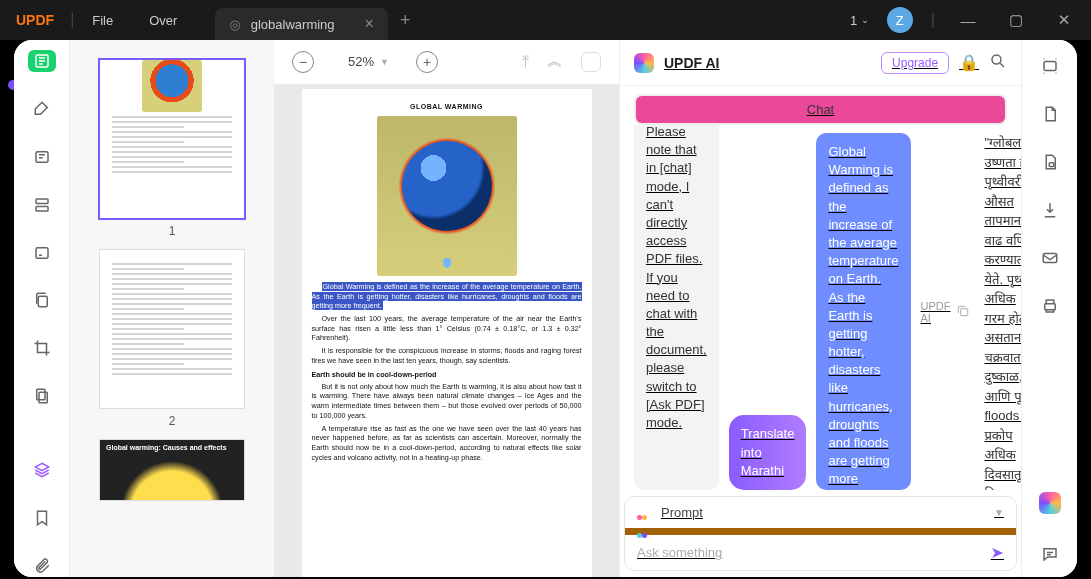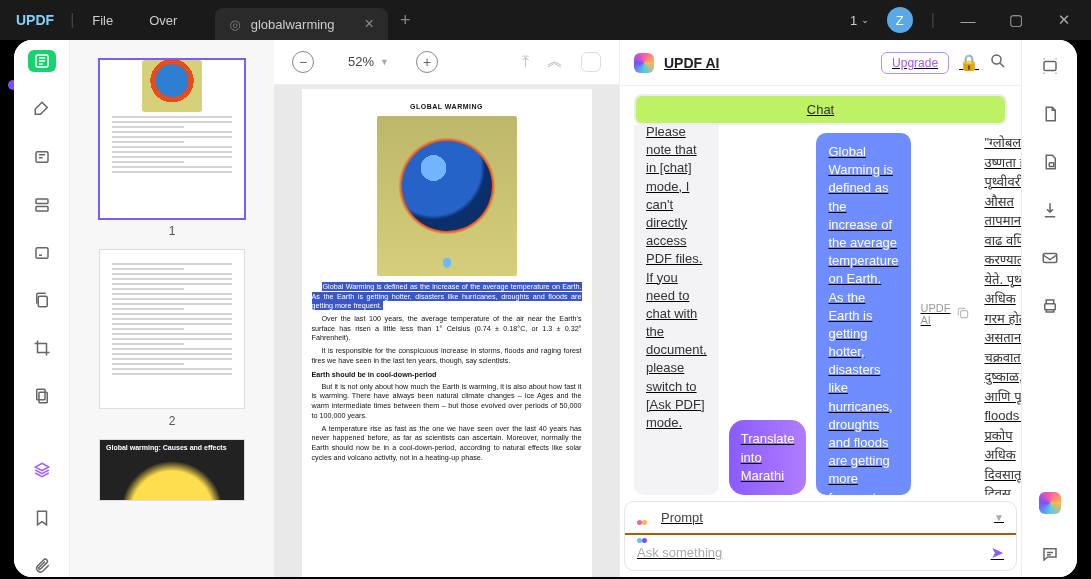--- a/index.html
+++ b/index.html
@@ -1,18 +1,18 @@
 <!DOCTYPE html>
 <html><head>
 <meta charset="utf-8">
 <style>
 * { margin: 0; padding: 0; box-sizing: border-box; font-family: -apple-system, BlinkMacSystemFont, "Segoe UI", Arial, sans-serif; }
 body { width: 1091px; height: 579px; background: #000; overflow: hidden; position: relative; }
 .titlebar { height: 40px; background: #1a1a1a; display: flex; align-items: center; color: #ccc; }
-.logo { padding: 0 16px; color: #7dd3fc; font-weight: 700; font-size: 14px; }
+.logo { padding: 0 16px; color: #f97316; font-weight: 700; font-size: 14px; }
 .menu-item { padding: 0 18px; font-size: 13px; cursor: pointer; }
 .tab { background: #2a2a2a; border-radius: 8px 8px 0 0; padding: 6px 14px; display: flex; align-items: center; gap: 10px; margin-left: 20px; height: 32px; margin-top: 8px; font-size: 13px; }
 .tab .eye { opacity: .5; }
 .tab .close { opacity: .6; margin-left: 20px; font-size: 16px; }
 .newtab { margin-left: 12px; font-size: 18px; opacity: .6; }
 .tb-spacer { flex: 1; }
 .tb-right { display: flex; align-items: center; gap: 18px; padding-right: 12px; }
 .tb-count { font-size: 13px; display:flex; align-items:center; gap:4px; }
 .avatar { width: 26px; height: 26px; border-radius: 50%; background: #5aa9e6; color: #fff; font-size: 13px; display:flex; align-items:center; justify-content:center; }
 .wc { width: 30px; text-align: center; font-size: 15px; opacity: .8; }
@@ -61,36 +61,36 @@
 .aihdr { height:46px; display:flex; align-items:center; padding:0 14px; gap:10px; border-bottom:1px solid #f0f0f0; }
 .ailogo { width:20px; height:20px; border-radius:6px; background: conic-gradient(#ff5da2,#ffb74d,#4dd0e1,#7c4dff,#ff5da2); }
 .ait { font-weight:600; font-size:14px; color:#222; }
 .aisp { flex:1; }
 .upg { border:1px solid #b78cff; color:#9b5cff; font-size:12px; padding:3px 10px; border-radius:6px; }
 .lock { color:#bbb; }
 .srch { color:#666; }
 
 .tabsw { display:flex; margin:8px 14px 0; background:#ececee; border-radius:8px; padding:2px; }
 .tabsw .t { flex:1; text-align:center; font-size:13px; padding:6px 0; border-radius:6px; color:#333; cursor:pointer; }
-.tabsw .t.active { background:#bef264; }
+.tabsw .t.active { background:#ec4899; }
 
 .msgs { flex:1; overflow:hidden; padding: 8px 14px 0; display:flex; flex-direction:row; gap:10px; }
 .bubble { border-radius:10px; padding:10px 12px; font-size:13px; line-height:1.4; }
 .sys { background:#f3f3f5; color:#333; }
 .user1 { background: linear-gradient(90deg,#8a5cff,#b07cff); color:#fff; align-self:flex-end;border-radius:15px; }
 .user2 { background:#6f8dff; color:#fff; }
 .ailbl { font-size:11px; color:#999; display:flex; align-items:center; gap:6px; }
 .cpy { margin-left:auto; color:#bbb; }
 .resp { color:#333; font-size:13px; line-height:1.5; padding: 0 4px; }
 .ract { display:flex; gap:14px; padding:4px; color:#999; }
 .ract .rs { flex:1; }
 
 .promptbar { margin: 6px 4px; border:1px solid #e5e5e8; border-radius:10px; }
 .prow { display:flex; align-items:center; padding:8px 12px; gap:10px; }
-.prow.b { border-top:2px solid #a16207; }
+.prow.b { border-top:7px solid #a16207; }
 .pdots { width:14px; height:14px; }
 .pd { display:inline-block; width:5px; height:5px; border-radius:50%; }
 .plabel { font-size:13px; color:#444; }
 .pinput { flex:1; border:none; outline:none; font-size:13px; color:#333; }
 .pinput::placeholder { color:#aaa; }
 .send { color:#8a5cff; font-size:16px; }
 .pdd { color:#aaa; font-size:10px; margin-left:auto; }
 
 .rtoolbar { width: 56px; background:#fff; border-left:1px solid #eee; display:flex; flex-direction:column; align-items:center; padding-top:14px; gap:24px; color:#666; }
 .rtoolbar .rt { width:24px; height:24px; display:flex; align-items:center; justify-content:center; cursor:pointer; font-size:16px; }

